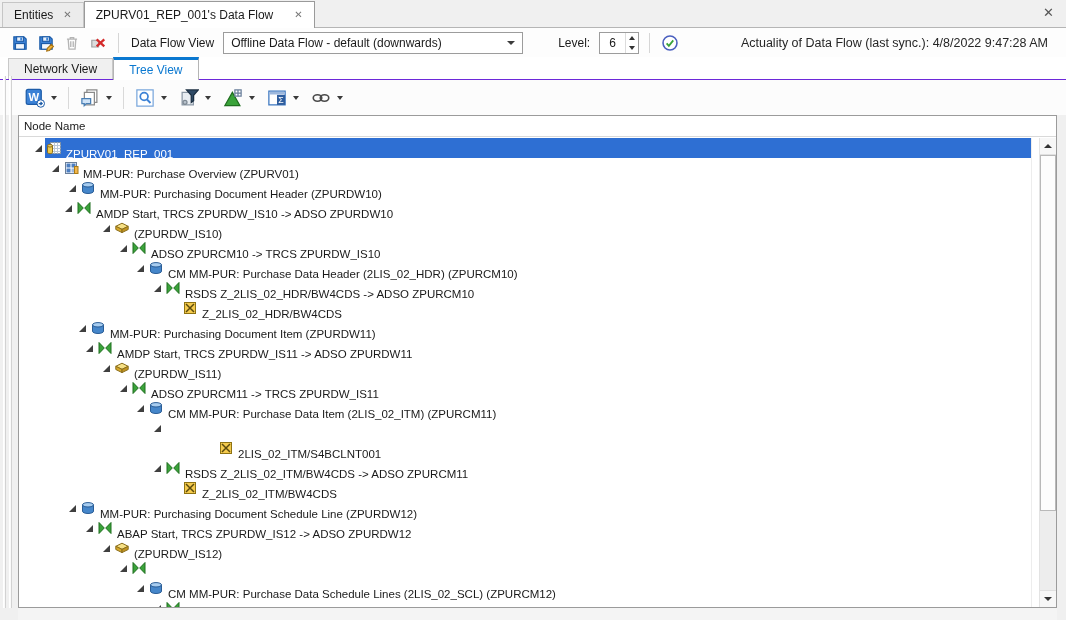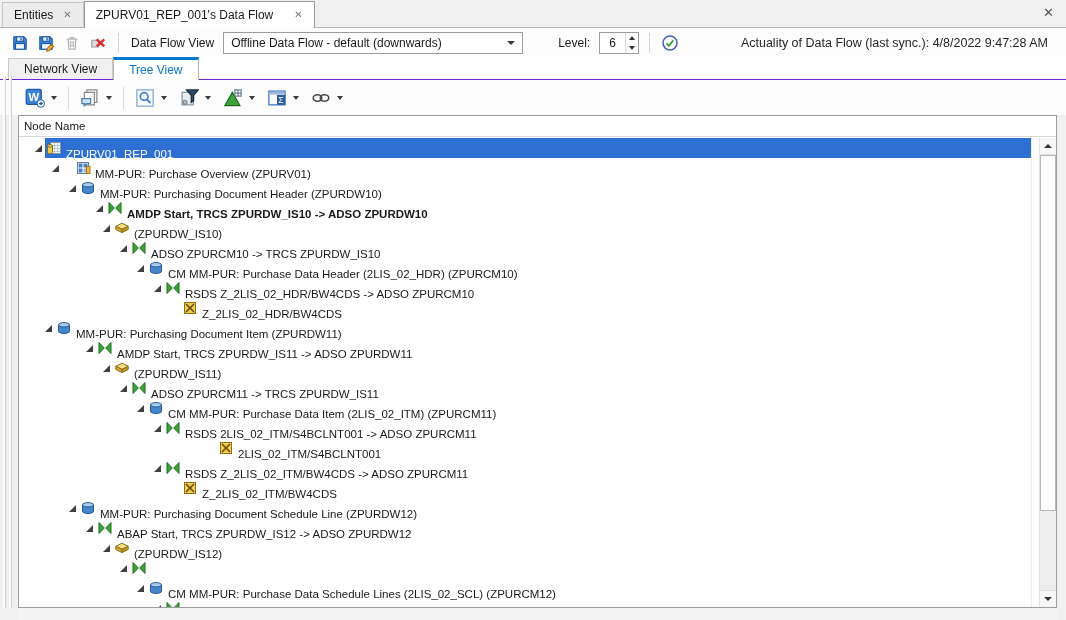--- a/index.html
+++ b/index.html
@@ -261,21 +261,21 @@
               <svg viewBox="0 0 16 16">
                 <rect x="4.5" y="2.5" width="10" height="11" fill="#fdfdfd" stroke="#7f92a8"></rect>
                 <path d="M4.5 5.5h10M4.5 8.5h10M4.5 11.5h10M8.5 2.5v11M11.5 2.5v11" stroke="#b9c6d6" fill="none"></path>
                 <path d="M1.5 5.8c0-.9 1.1-1.5 2.5-1.5s2.5.6 2.5 1.5v6.4c0 .9-1.1 1.5-2.5 1.5s-2.5-.6-2.5-1.5z" fill="#efc94c" stroke="#8a6d1a"></path>
                 <ellipse cx="4" cy="5.8" rx="2.5" ry="1.2" fill="#f8e08e" stroke="#8a6d1a"></ellipse>
               </svg>
             </span>
             <span class="nlabel">ZPURV01_REP_001</span>
           </span>
         </div>
-        <div class="trow" style="padding-left: 29px; gap: 12px;">
+        <div class="trow" style="padding-left: 29px;">
           <span class="exp">
             <i></i>
           </span>
           <span class="rowbody">
             <span class="nicon">
               <svg viewBox="0 0 16 16">
                 <rect x="2.5" y="2.5" width="11" height="11" fill="#fff" stroke="#6a7f9a"></rect>
                 <rect x="3.5" y="3.5" width="4" height="4" fill="#4d7fc1"></rect>
                 <rect x="8.5" y="3.5" width="4" height="4" fill="#4d7fc1"></rect>
                 <rect x="3.5" y="8.5" width="4" height="4" fill="#4d7fc1"></rect>
@@ -293,21 +293,21 @@
           <span class="rowbody">
             <span class="nicon">
               <svg viewBox="0 0 16 16">
                 <path d="M2.5 4.8v6.4c0 1.3 2.5 2.3 5.5 2.3s5.5-1 5.5-2.3V4.8" fill="#4586ca" stroke="#2a5d96"></path>
                 <ellipse cx="8" cy="4.8" rx="5.5" ry="2.2" fill="#a8cdf0" stroke="#2a5d96"></ellipse>
               </svg>
             </span>
             <span class="nlabel">MM-PUR: Purchasing Document Header (ZPURDW10)</span>
           </span>
         </div>
-        <div class="trow" style="padding-left: 73px; font-weight: bold;">
+        <div class="trow" style="padding-left: 42px;">
           <span class="exp">
             <i></i>
           </span>
           <span class="rowbody">
             <span class="nicon">
               <svg viewBox="0 0 16 16">
                 <path d="M2 2.5l5.3 5.5L2 13.5z" fill="#3aa33a" stroke="#1f6e1f"></path>
                 <path d="M14 2.5L8.7 8l5.3 5.5z" fill="#3aa33a" stroke="#1f6e1f"></path>
               </svg>
             </span>
@@ -376,21 +376,21 @@
           <span class="rowbody">
             <span class="nicon">
               <svg viewBox="0 0 16 16">
                 <rect x="2.5" y="2.5" width="11" height="11" fill="#f4ca4d" stroke="#8f7312"></rect>
                 <path d="M4 4l8 8M12 4l-8 8" stroke="#5b4a0d" stroke-width="1.5" fill="none"></path>
               </svg>
             </span>
             <span class="nlabel">Z_2LIS_02_HDR/BW4CDS</span>
           </span>
         </div>
-        <div class="trow" style="padding-left: 22px;">
+        <div class="trow" style="padding-left: 56px;">
           <span class="exp">
             <i></i>
           </span>
           <span class="rowbody">
             <span class="nicon">
               <svg viewBox="0 0 16 16">
                 <path d="M2.5 4.8v6.4c0 1.3 2.5 2.3 5.5 2.3s5.5-1 5.5-2.3V4.8" fill="#4586ca" stroke="#2a5d96"></path>
                 <ellipse cx="8" cy="4.8" rx="5.5" ry="2.2" fill="#a8cdf0" stroke="#2a5d96"></ellipse>
               </svg>
             </span>
@@ -450,29 +450,20 @@
                 <path d="M2.5 4.8v6.4c0 1.3 2.5 2.3 5.5 2.3s5.5-1 5.5-2.3V4.8" fill="#4586ca" stroke="#2a5d96"></path>
                 <ellipse cx="8" cy="4.8" rx="5.5" ry="2.2" fill="#a8cdf0" stroke="#2a5d96"></ellipse>
               </svg>
             </span>
             <span class="nlabel">CM MM-PUR: Purchase Data Item (2LIS_02_ITM) (ZPURCM11)</span>
           </span>
         </div>
         <div class="trow" style="padding-left: 131px;">
           <span class="exp">
             <i></i>
-          </span>
-          <span class="rowbody">
-            <span class="nicon">
-              <svg viewBox="0 0 16 16">
-                <path d="M2 2.5l5.3 5.5L2 13.5z" fill="#3aa33a" stroke="#1f6e1f"></path>
-                <path d="M14 2.5L8.7 8l5.3 5.5z" fill="#3aa33a" stroke="#1f6e1f"></path>
-              </svg>
-            </span>
-            <span class="nlabel">RSDS 2LIS_02_ITM/S4BCLNT001 -&gt; ADSO ZPURCM11</span>
           </span>
         </div>
         <div class="trow" style="padding-left: 148px; gap: 36px;">
           <span class="exp"></span>
           <span class="rowbody">
             <span class="nicon">
               <svg viewBox="0 0 16 16">
                 <rect x="2.5" y="2.5" width="11" height="11" fill="#f4ca4d" stroke="#8f7312"></rect>
                 <path d="M4 4l8 8M12 4l-8 8" stroke="#5b4a0d" stroke-width="1.5" fill="none"></path>
               </svg>

